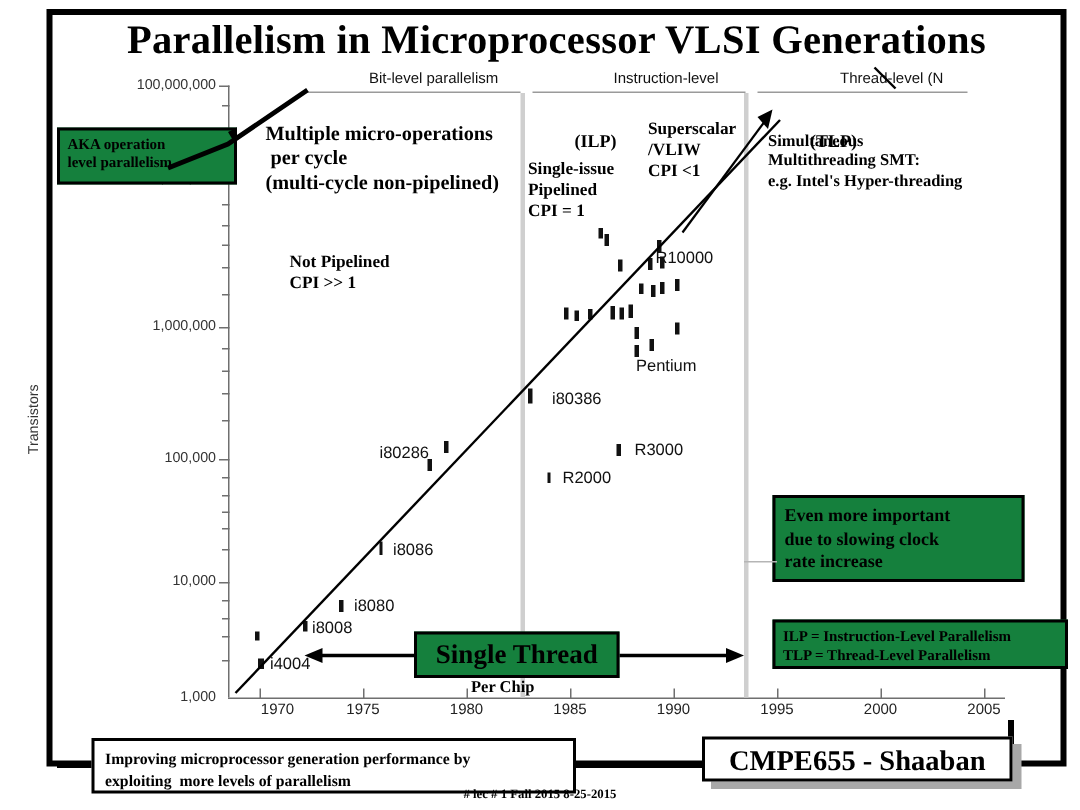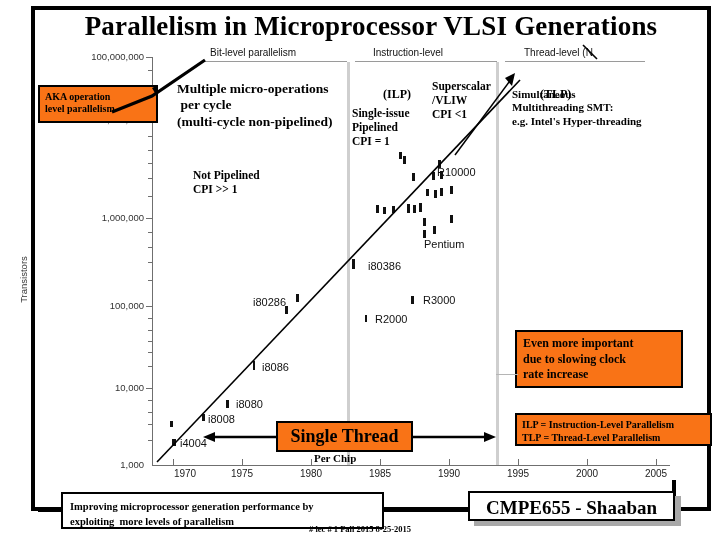--- a/index.html
+++ b/index.html
@@ -30,30 +30,30 @@
 
   .xtick{position:absolute;top:459px;width:1px;height:7px;background:#6f6f6f;}
   .xlab{position:absolute;top:468px;width:40px;text-align:center;font-size:10px;color:#222;}
 
   
   .vsep{position:absolute;width:3px;background:#cfcfcf;}
   .hline-top{position:absolute;height:1px;background:#9a9a9a;}
   .hline-grey{position:absolute;height:1px;background:#b5b5b5;}
 
   
-  .hdr{position:absolute;font-size:10px;color:#111;white-space:nowrap;}
+  .hdr{position:absolute;font-size:10px;color:#111;white-space:nowrap;margin-left:36px;}
   .hdr-b{position:absolute;font-weight:bold;font-size:12px;color:#000;white-space:nowrap;
          font-family:"Liberation Serif",serif;margin-top:24px;}
 
   
   .tb{position:absolute;font-family:"Liberation Serif",serif;font-weight:bold;
       color:#000;white-space:pre;line-height:1.22;}
 
   
-  .box{position:absolute;border:2.5px solid #000;background:#f97316;box-sizing:border-box;}
+  .box{position:absolute;border:2.5px solid #000;background:#15803d;box-sizing:border-box;}
   .box .tb{position:static;}
 
   
   .pt{position:absolute;background:#111;}
   .plab{position:absolute;font-size:11px;color:#111;white-space:nowrap;
         font-family:"Liberation Sans",sans-serif;}
 
   
   svg.overlay{position:absolute;left:0;top:0;width:720px;height:540px;pointer-events:none;}
 

